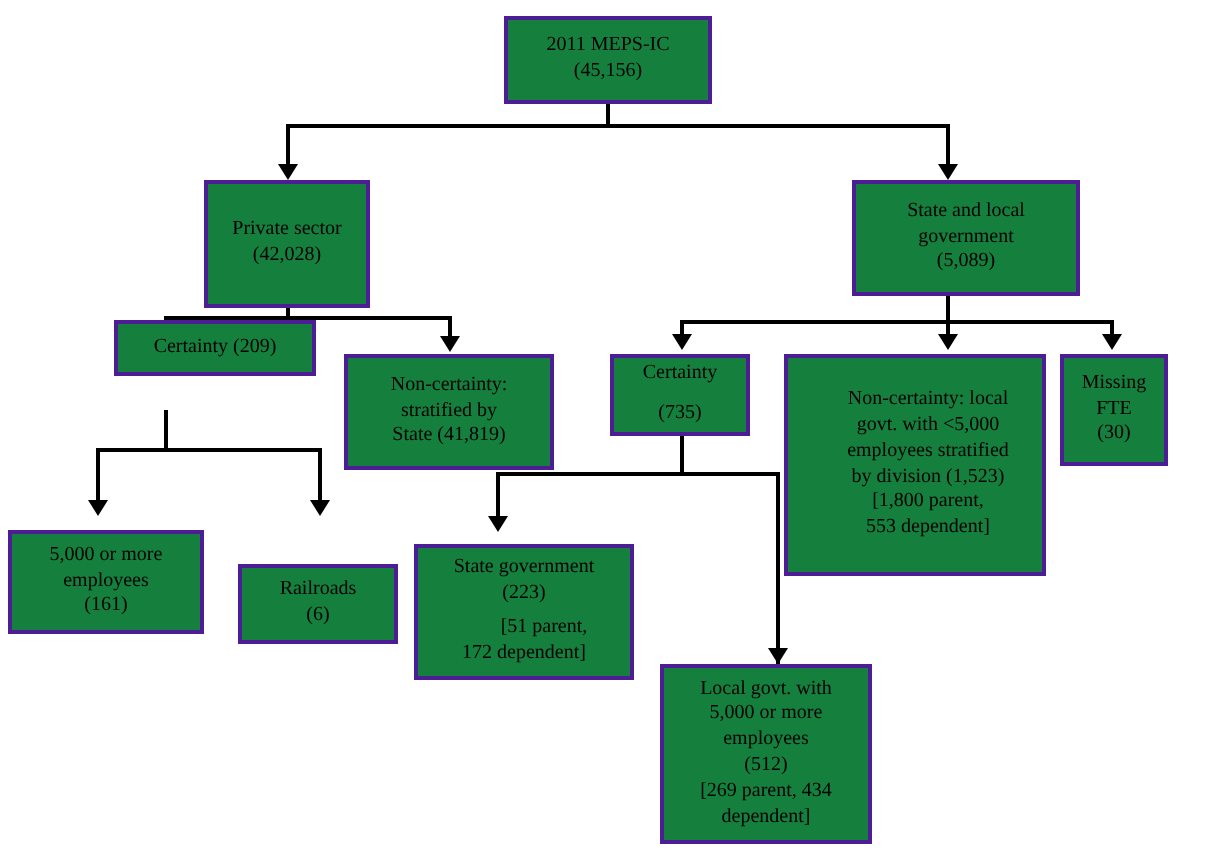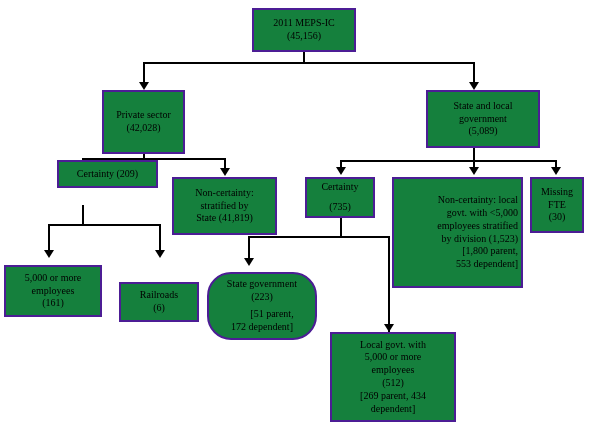--- a/index.html
+++ b/index.html
@@ -26,21 +26,21 @@
     justify-content: center;
     text-align: center;
     color: #000000;
     font-size: 10px;
     line-height: 1.28;
     padding: 2px 3px;
     z-index: 3;
   }
   .node .ln { display: block; white-space: nowrap; }
   .node.left-align {
-    align-items: flex-end;
+    align-items: center;
     text-align: left;
     padding-left: 16px;
   }
   .node.left-align .ln { white-space: nowrap; }
 
   
   .edge {
     position: absolute;
     background: #000000;
     z-index: 1;
@@ -149,28 +149,28 @@
     <span class="ln">5,000 or more</span>
     <span class="ln">employees</span>
     <span class="ln">(161)</span>
   </div>
 
   <div class="node" style="left:119px; top:282px; width:80px; height:40px;">
     <span class="ln">Railroads</span>
     <span class="ln">(6)</span>
   </div>
 
-  <div class="node" style="left:207px; top:272px; width:110px; height:68px;border-radius:24px;">
+  <div class="node" style="left:207px; top:272px; width:110px; height:68px;">
     <span class="ln">State government</span>
     <span class="ln">(223)</span>
     <span class="ln" style="margin-top:4px;margin-left:20px;">[51 parent,</span>
     <span class="ln">172 dependent]</span>
   </div>
 
-  <div class="node" style="left:330px; top:332px; width:126px; height:90px;">
+  <div class="node" style="left:330px; top:332px; width:106px; height:90px;">
     <span class="ln">Local govt. with</span>
     <span class="ln">5,000 or more</span>
     <span class="ln">employees</span>
     <span class="ln">(512)</span>
     <span class="ln">[269 parent, 434</span>
     <span class="ln">dependent]</span>
   </div>
 
 </div>
 

